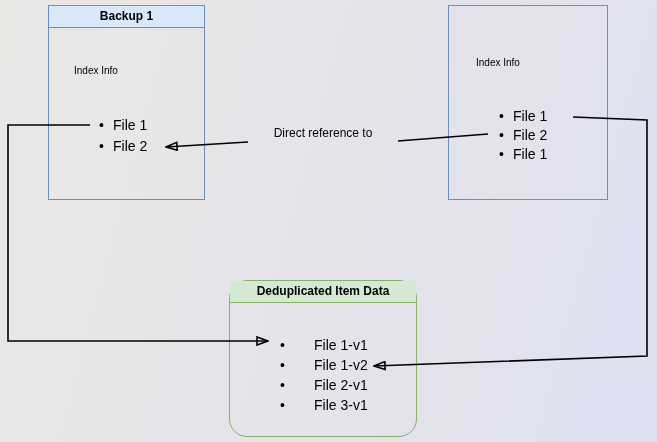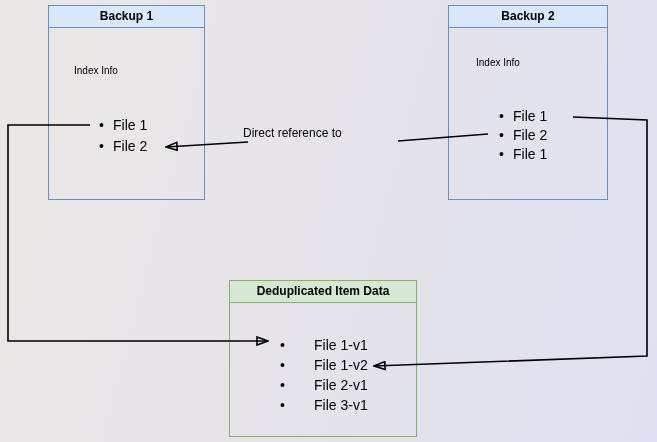--- a/index.html
+++ b/index.html
@@ -30,21 +30,21 @@
     border-bottom: 1.5px solid #6c8ebf;
     background: #dae8fc;
   }
   .node.green { border-color: #82b366; }
   .node.green .box-header {
     border-bottom-color: #82b366;
     background: #d5e8d4;
   }
   #backup1-box { left: 48px; top: 5px;  width: 157px; height: 195px; }
   #backup2-box { left: 448px; top: 5px; width: 160px; height: 195px; }
-  #dedup-box   { left: 229px; top: 280px; width: 188px; height: 157px; }
+  #dedup-box   { left: 229px; top: 280px; width: 188px; height: 157px; border-radius: 18px; }
 
   .subtitle {
     position: absolute;
     font-size: 10px;
     line-height: 17px;
     white-space: nowrap;
   }
   #backup1-box .subtitle { left: 25px; top: 56px; }
   #backup2-box .subtitle { left: 27px; top: 48px; }
 
@@ -62,20 +62,21 @@
     white-space: nowrap;
   }
   .bullet { width: 14px; flex: 0 0 14px; }
   .bullet::before { content: "\2022"; font-size: 14px; }
 
   .edge-label {
     position: absolute;
     left: 243px;
     top: 126px;
     width: 160px;
+    text-align: center;
     font-size: 12px;
     line-height: 14px;
     white-space: nowrap;
   }
 
   #connector-layer {
     position: absolute;
     left: 0; top: 0;
     width: 657px; height: 442px;
     pointer-events: none;
@@ -100,21 +101,20 @@
         <span>File 1</span>
       </div>
       <div class="file-row">
         <span class="bullet"></span>
         <span>File 2</span>
       </div>
     </div>
   </div>
 
   <div class="node" id="backup2-box">
-    <div class="box-header">Backup 2</div>
     <div class="subtitle">Index Info</div>
     <div class="file-list">
       <div class="file-row">
         <span class="bullet"></span>
         <span>File 1</span>
       </div>
       <div class="file-row">
         <span class="bullet"></span>
         <span>File 2</span>
       </div>

